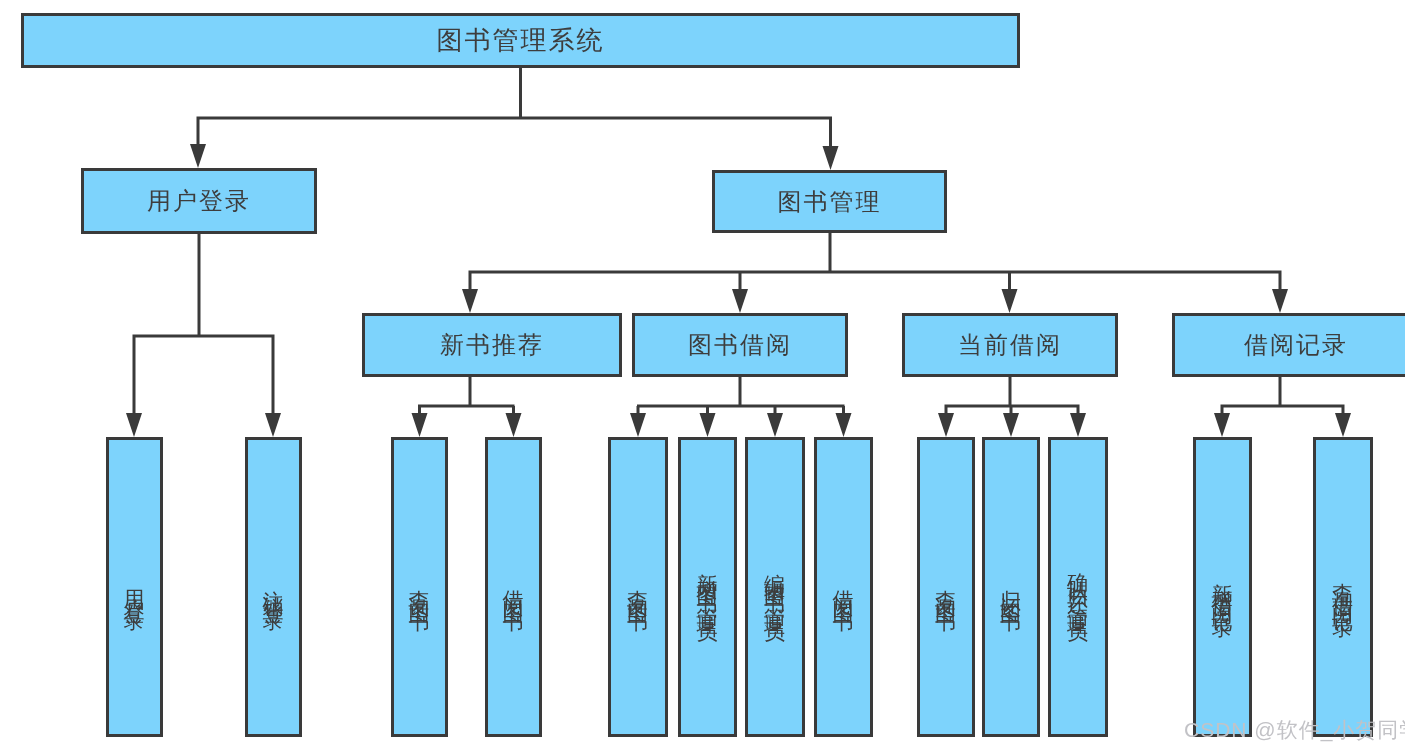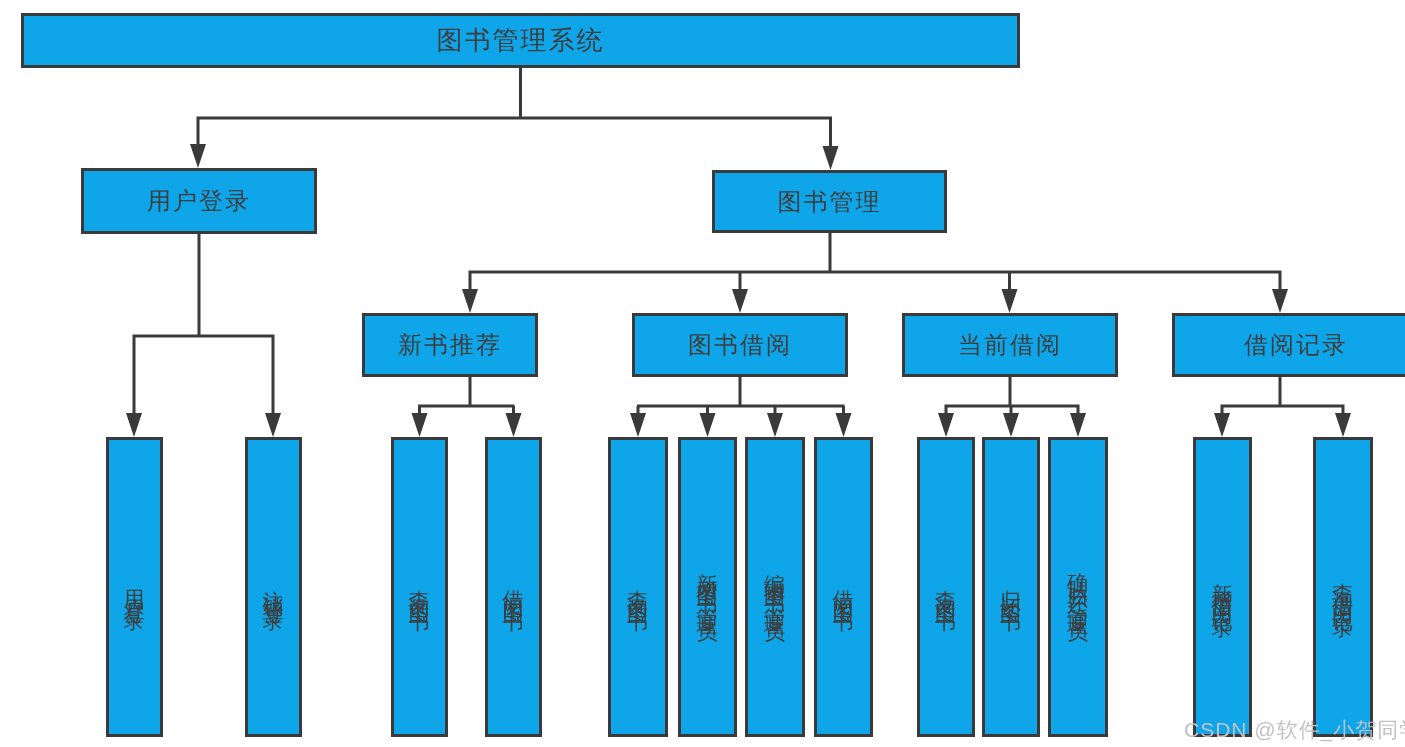--- a/index.html
+++ b/index.html
@@ -14,21 +14,21 @@
   .wires {
     position: absolute;
     left: 0; top: 0;
     width: 1405px; height: 747px;
     pointer-events: none;
   }
   .node {
     position: absolute;
     box-sizing: border-box;
     border: 3px solid #3a3a3a;
-    background: #0ea5e9;
+    background: #7dd3fc;
     display: flex;
     align-items: center;
     justify-content: center;
     color: #3d3d3d;
   }
   .node.h span {
     font-size: 24px;
     letter-spacing: 2px;
     white-space: nowrap;
   }
@@ -88,21 +88,21 @@
     <span>图书管理系统</span>
   </div>
 
   <div class="node h" style="left:81px; top:168px; width:236px; height:66px;">
     <span>用户登录</span>
   </div>
   <div class="node h" style="left:712px; top:170px; width:235px; height:63px;justify-content:center;">
     <span>图书管理</span>
   </div>
 
-  <div class="node h" style="left:362px; top:313px; width:176px; height:64px;justify-content:center;">
+  <div class="node h" style="left:362px; top:313px; width:260px; height:64px;justify-content:center;">
     <span>新书推荐</span>
   </div>
   <div class="node h" style="left:902px; top:313px; width:216px; height:64px;">
     <span>当前借阅</span>
   </div>
   <div class="node h" style="left:632px; top:313px; width:216px; height:64px;">
     <span>图书借阅</span>
   </div>
   <div class="node h" style="left:1172px; top:313px; width:248px; height:64px;">
     <span>借阅记录</span>

